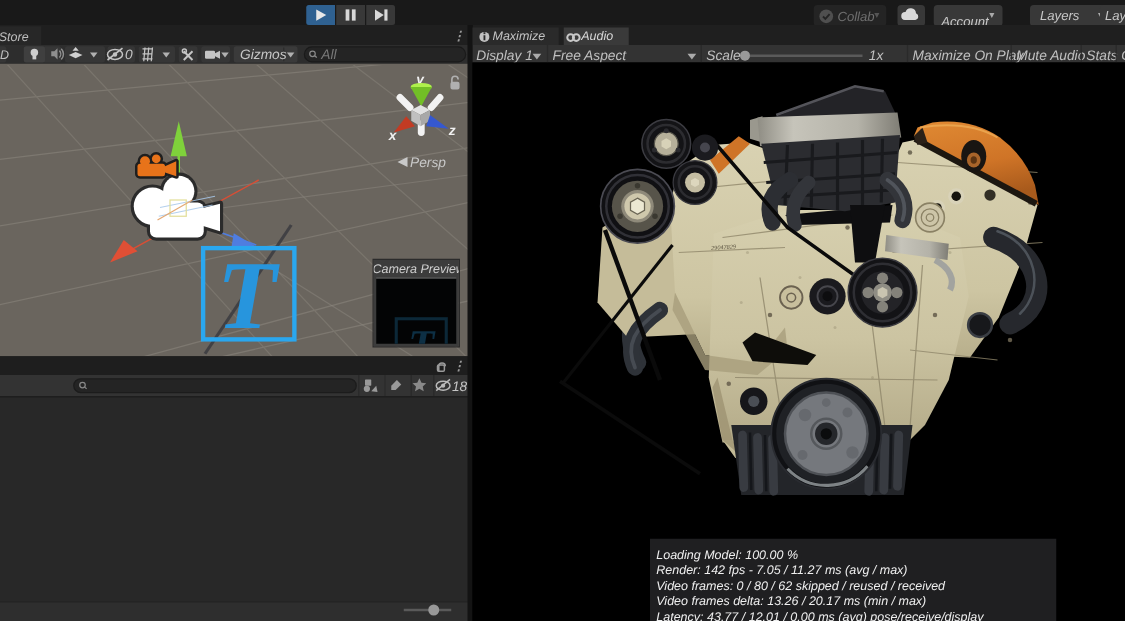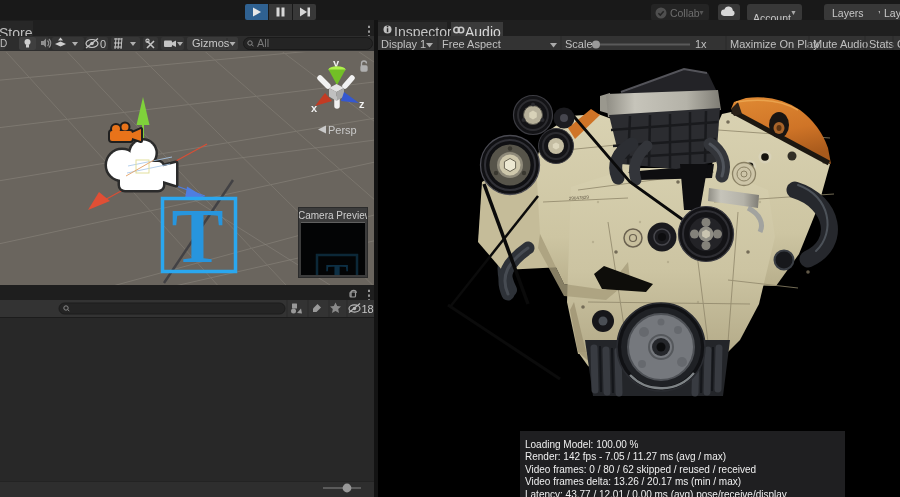--- a/index.html
+++ b/index.html
@@ -1,21 +1,21 @@
 <!DOCTYPE html>
 <html><head>
 <meta charset="utf-8">
 <style>
 * { margin:0; padding:0; box-sizing:border-box; }
 html,body { width:900px; height:497px; overflow:hidden; background:#191919; }
 body, .lab { font-family:"Liberation Sans", sans-serif; }
-#root { position:relative; width:900px; height:479px; background:#191919; }
+#root { position:relative; width:900px; height:479px; background:#191919;font-style:italic; }
 .abs { position:absolute; }
 .btn { position:absolute; background:#383838; border-radius:3px; color:#c8c8c8; font-size:10.5px; }
-.txt { position:absolute; color:#c8c8c8; font-size:14px; white-space:nowrap; }
+.txt { position:absolute; color:#c8c8c8; font-size:10px; white-space:nowrap; }
 </style>
 </head>
 <body>
 <div id="root">
 
   <div class="abs" style="left:0;top:0;width:900px;height:20px;background:#191919;"></div>
 
   <div class="abs" style="left:245px;top:4px;width:23px;height:16px;background:#2f6191;border-radius:2px 0 0 2px;">
     <svg width="23" height="16">
         <polygon points="8,3.5 16,8 8,12.5" fill="#e8e8e8"></polygon>
@@ -262,21 +262,21 @@
 
   <div class="abs" style="left:378px;top:20px;width:522px;height:477px;background:#000;"></div>
 
   <div class="abs" style="left:378px;top:20px;width:522px;height:16px;background:#1f1f1f;"></div>
   <div class="abs" style="left:378px;top:22px;width:69px;height:14px;background:#2a2a2a;"></div>
   <svg class="abs" style="left:378px;top:22px;" width="70" height="14">
     <circle cx="9.5" cy="7.5" r="4" fill="#c0c0c0"></circle>
     <rect x="8.8" y="6.2" width="1.5" height="4" fill="#2a2a2a"></rect>
     <rect x="8.8" y="3.8" width="1.5" height="1.5" fill="#2a2a2a"></rect>
   </svg>
-  <div class="txt" style="left:394px;top:24px;color:#c4c4c4;">Inspector</div>
+  <div class="txt" style="left:394px;top:24px;color:#c4c4c4;">Maximize</div>
   <div class="abs" style="left:451px;top:22px;width:52px;height:14px;background:#3a3a3a;"></div>
   <svg class="abs" style="left:451px;top:22px;" width="52" height="14">
     <circle cx="5.5" cy="8" r="2.7" fill="none" stroke="#c8c8c8" stroke-width="1.6"></circle>
     <circle cx="10" cy="8" r="2.7" fill="none" stroke="#c8c8c8" stroke-width="1.6"></circle>
   </svg>
   <div class="txt" style="left:465px;top:24px;color:#d8d8d8;">Audio</div>
 
   <div class="abs" style="left:378px;top:36px;width:522px;height:14px;background:#333333;"></div>
   <svg class="abs" style="left:378px;top:36px;" width="522" height="14">
     <text x="3" y="12" fill="#c0c0c0" font-size="11">Display 1</text>

